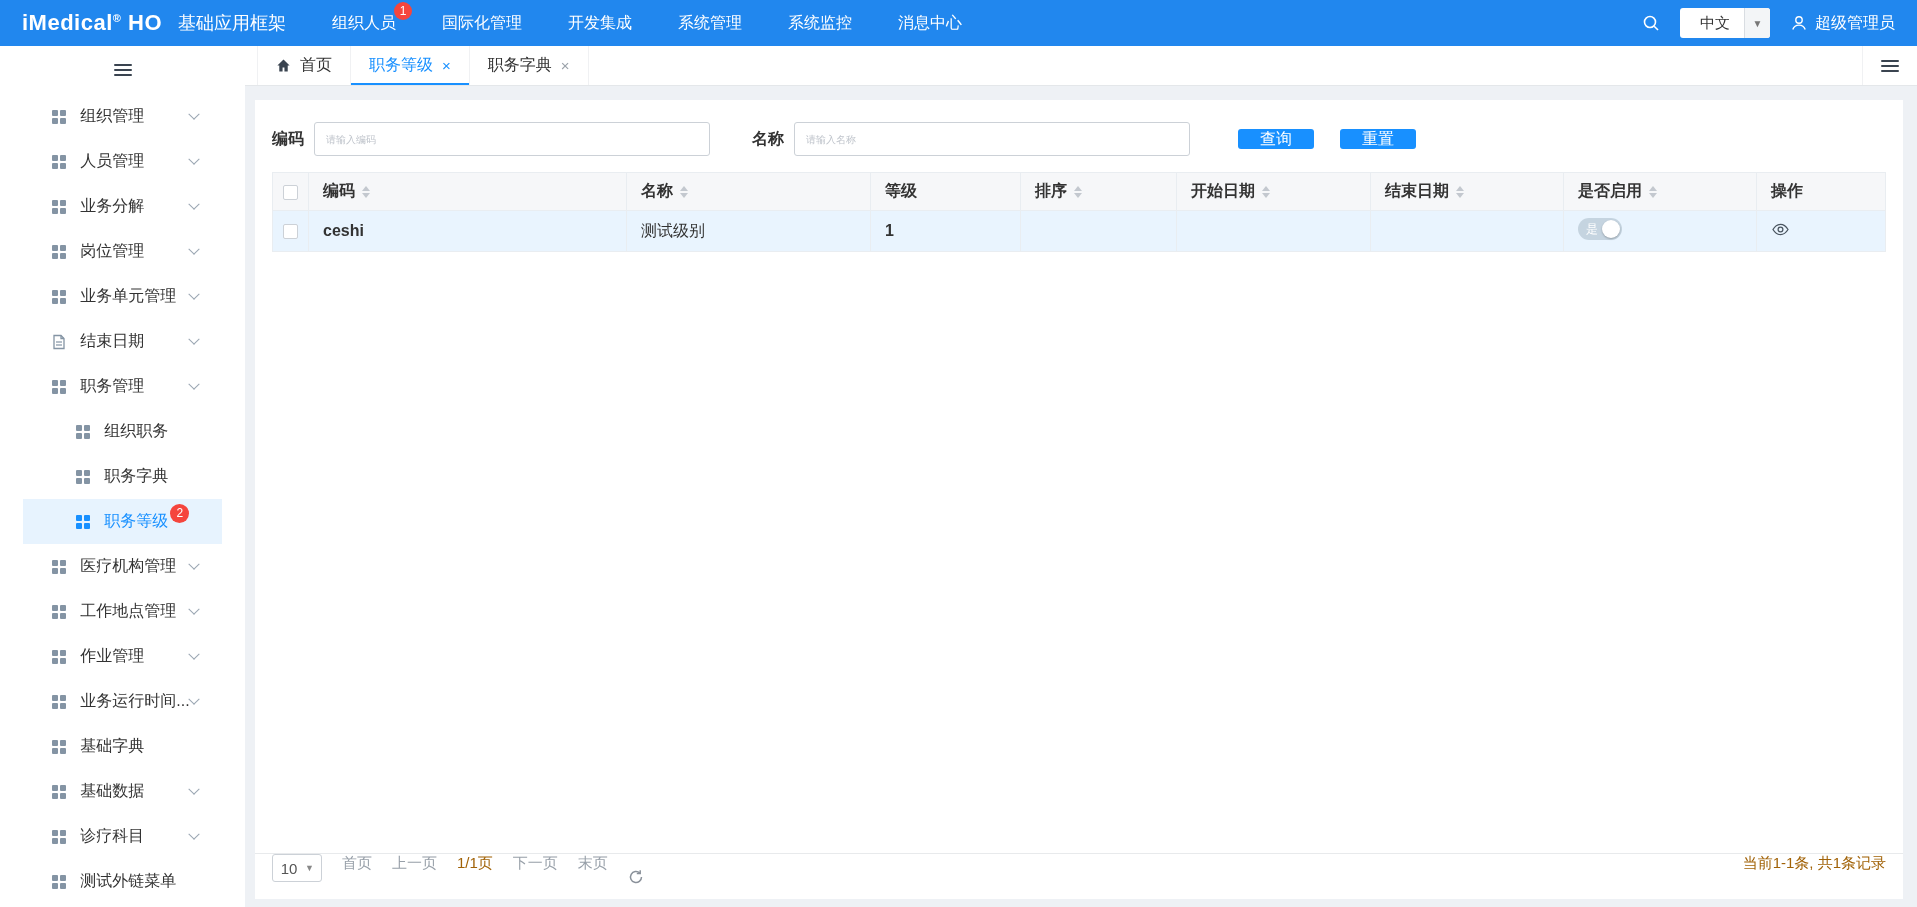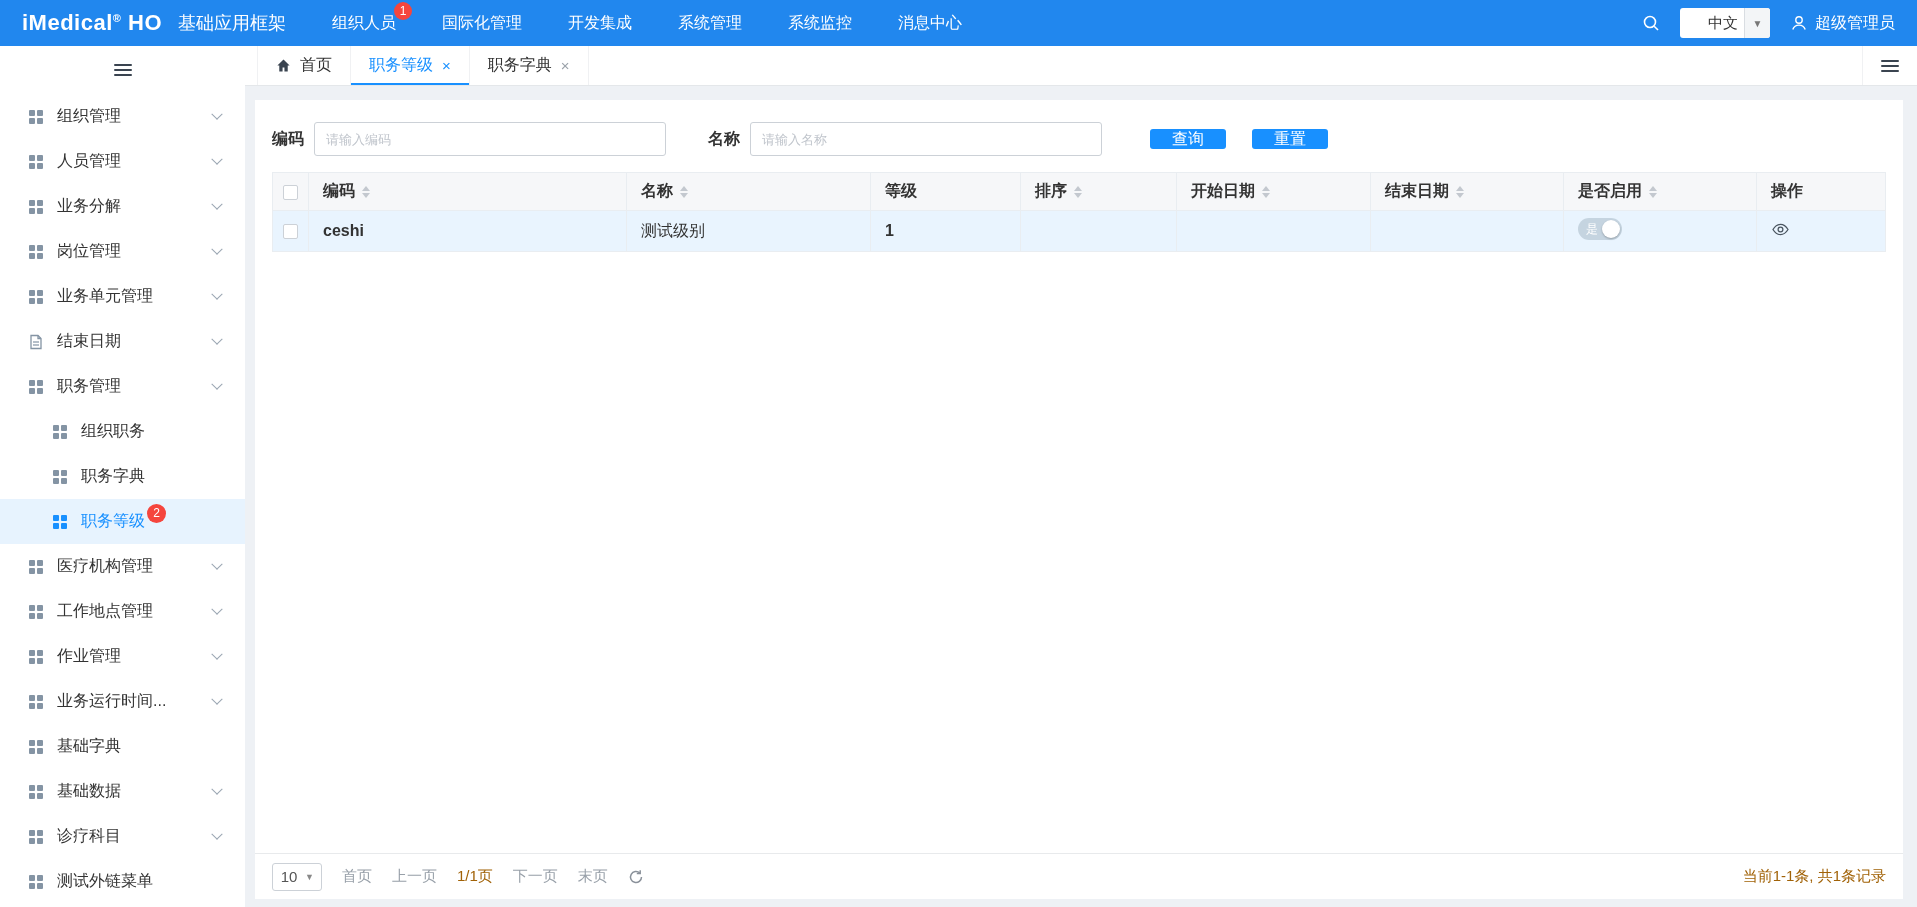--- a/index.html
+++ b/index.html
@@ -11,30 +11,30 @@
   .logo { font-size:22px; font-weight:bold; letter-spacing:0.5px; white-space:nowrap; }
   .logo sup { font-size:11px; }
   .appname { font-size:18px; margin-left:16px; white-space:nowrap; }
   .topnav { display:flex; margin-left:46px; gap:46px; font-size:16px; }
   .nav-item { position:relative; cursor:pointer; padding:4px 0; white-space:nowrap; }
   .nav-badge { position:absolute; top:-7px; right:-16px; min-width:18px; height:18px; border-radius:9px;
                background:#f5453d; color:#fff; font-size:12px; line-height:18px; text-align:center; padding:0 4px; }
   .topbar-right { margin-left:auto; display:flex; align-items:center; gap:20px; }
   .lang-select { background:#fff; color:#333; width:90px; height:30px; border-radius:3px; display:flex;
                  align-items:center; font-size:15px; overflow:hidden; cursor:pointer; }
-  .lang-select .lang-text { padding-left:28px; flex:1; }
+  .lang-select .lang-text { padding-left:20px; flex:1; }
   .lang-arrow { width:26px; height:100%; border-left:1px solid #d9dde2; background:#f3f5f7; display:flex;
                 align-items:center; justify-content:center; color:#777; font-size:10px; }
   .userbox { display:flex; align-items:center; gap:7px; font-size:16px; white-space:nowrap; }
 
   
   .layout { display:flex; height:861px; }
 
   
-  .sidebar { width:245px; background:#fff; flex-shrink:0; display:flex; flex-direction:column; overflow:hidden; }
+  .sidebar { width:245px; background:#fff; flex-shrink:0; display:flex; flex-direction:column; overflow:hidden;align-items:center; }
   .sidebar-top { height:48px; display:flex; align-items:center; justify-content:center; flex-shrink:0; }
   .burger { display:flex; flex-direction:column; gap:3px; cursor:pointer; }
   .burger i { display:block; width:18px; height:2px; background:#3a4450; border-radius:1px; }
   .menu { font-size:16px; }
   .menu-item { height:45px; display:flex; align-items:center; padding:0 24px 0 28px; cursor:pointer; position:relative; }
   .menu-item.sub { padding-left:52px; }
   .menu-item .gicon { width:16px; height:16px; margin-right:13px; flex-shrink:0; }
   .menu-item .lbl { white-space:nowrap; }
   .chev { width:8px; height:8px; border-right:1.5px solid #9aa6b2; border-bottom:1.5px solid #9aa6b2;
           transform:rotate(45deg) translate(-2px,-2px); margin-left:auto; flex-shrink:0; }
@@ -55,22 +55,22 @@
   .tab.active .tab-close { color:#1890ff; }
   .tabbar-right { margin-left:auto; display:flex; align-items:center; padding:0 18px; border-left:1px solid #f0f1f3; cursor:pointer; }
   .tabbar-right .burger i { background:#3a4450; }
 
   .panel { flex:1; background:#fff; margin:14px 14px 8px 10px; display:flex; flex-direction:column; min-height:0; }
 
   
   .filters { display:flex; align-items:center; padding:22px 17px 16px; }
   .f-label { font-size:16px; font-weight:bold; margin-right:10px; white-space:nowrap; }
   .f-label.second { margin-left:42px; }
-  .f-input { width:352px; height:34px; border:1px solid #ccd1d7; border-radius:3px; padding:0 11px;
-             font-size:13px; color:#333; font-family:inherit; outline:none; }
+  .f-input { width:396px; height:34px; border:1px solid #ccd1d7; border-radius:3px; padding:0 11px;
+             font-size:10px; color:#333; font-family:inherit; outline:none; }
   .f-input::placeholder { color:#c0c5cc; }
   .btn { width:76px; height:20px; border:none; border-radius:3px; background:#1890ff; color:#fff;
          font-size:16px; cursor:pointer; font-family:inherit; }
   .btn.search { margin-left:48px; }
   .btn.reset { margin-left:26px; }
 
   
   .table-wrap { padding:0 17px; flex:1; overflow:hidden; }
   table { width:100%; border-collapse:collapse; table-layout:fixed; }
   th, td { border:1px solid #e9edf1; font-size:16px; text-align:left; }
@@ -85,21 +85,21 @@
   th.cb-col, td.cb-col { padding-left:10px; }
   .cell-code { font-weight:bold; }
   .cell-level { font-weight:bold; }
   .toggle { width:44px; height:22px; border-radius:11px; background:#c5d4e0; position:relative; cursor:pointer; display:inline-block; }
   .toggle .t-label { position:absolute; left:8px; top:3px; font-size:12px; color:#fff; }
   .toggle .knob { position:absolute; right:2px; top:2px; width:18px; height:18px; border-radius:50%; background:#fff;
                   box-shadow:0 1px 2px rgba(0,0,0,.25); }
   .eye-btn { cursor:pointer; display:inline-flex; align-items:center; }
 
   
-  .pager { border-top:1px solid #e8eaec; height:46px; display:flex; align-items:center; gap:20px;
+  .pager { border-top:1px solid #e8eaec; height:46px; display:flex; gap:20px;
            padding:0 17px; font-size:15px; color:#98a0a9; flex-shrink:0; }
   .size-select { width:50px; height:28px; border:1px solid #ccd1d7; border-radius:3px; display:flex;
                  align-items:center; color:#555; cursor:pointer; }
   .size-select .sz { flex:1; text-align:center; }
   .size-select .sz-arrow { width:16px; color:#888; font-size:9px; }
   .pg-link { cursor:pointer; white-space:nowrap; }
   .pg-current { color:#a16207; }
   .refresh { cursor:pointer; display:inline-flex; align-items:center; }
   .pg-summary { margin-left:auto; color:#a16207; font-size:15px; white-space:nowrap; }
 </style>

